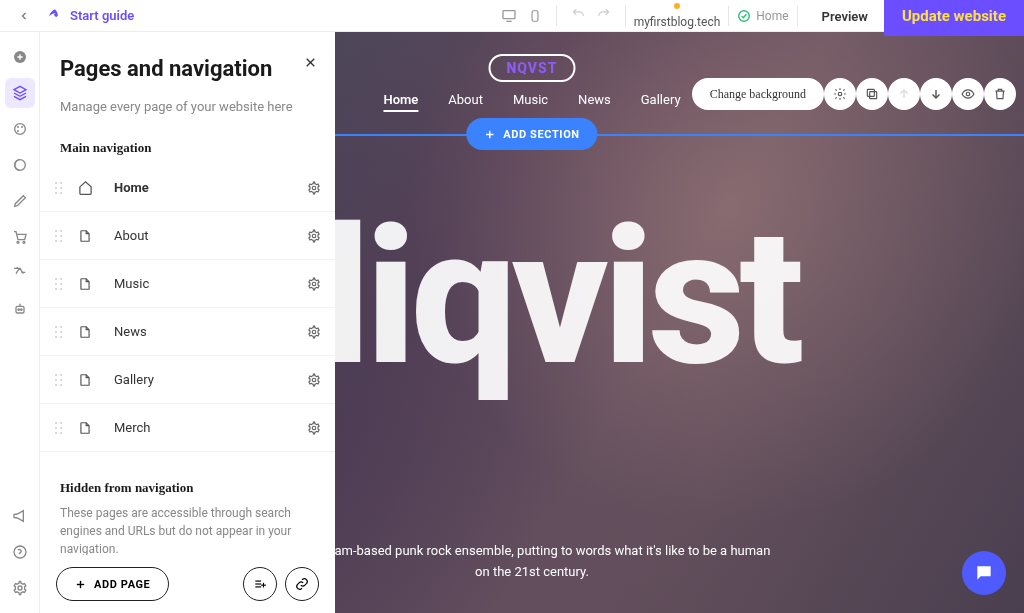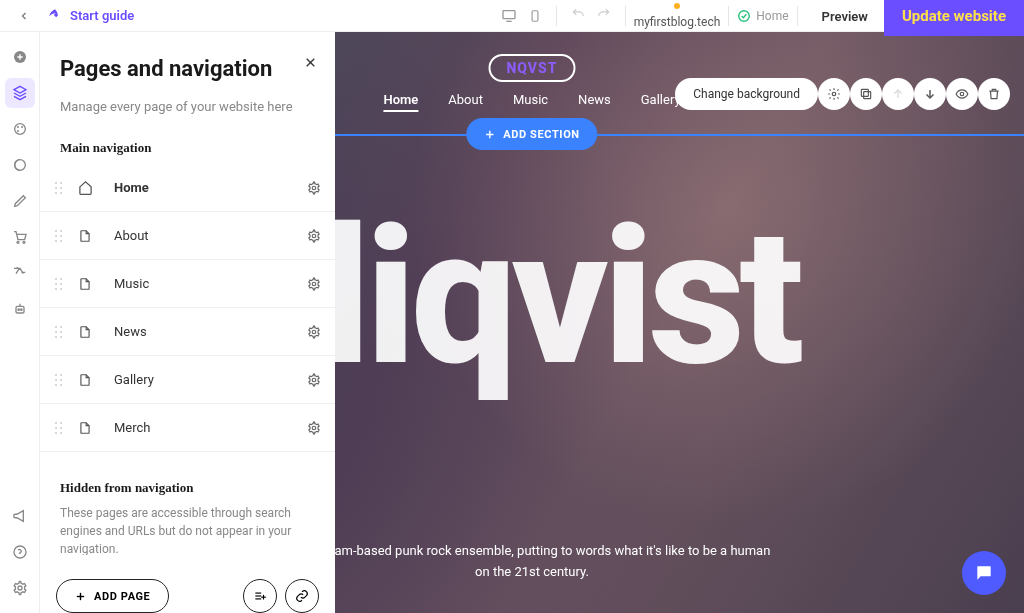--- a/index.html
+++ b/index.html
@@ -34,35 +34,35 @@
 .panel-close { position: absolute; top: 24px; right: 18px; cursor: pointer; color: #333; font-size: 16px; }
 .panel-body { flex: 1; overflow-y: auto; padding: 4px 0 70px 0; }
 .section-label { font-size: 13px; font-weight: 700; color: #1a1a1a; padding: 10px 20px 8px 20px; font-family: Liberation Serif, serif; }
 .page-row { display: flex; align-items: center; height: 48px; padding: 0 14px 0 14px; border-bottom: 1px solid #f1f1f1; cursor: pointer; }
 .drag { width: 16px; color: #ccc; font-size: 14px; letter-spacing: 2px; }
 .page-icon { width: 24px; margin-left: 8px; color: #555; }
 .page-name { flex: 1; font-size: 13px; color: #333; margin-left: 12px; }
 .page-name.bold { font-weight: 700; }
 .gear { color: #666; cursor: pointer; }
 .hidden-desc { font-size: 12px; color: #888; padding: 0 20px 10px 20px; line-height: 1.5; }
-.panel-footer { position: absolute; bottom: 0; left: 0; right: 0; height: 58px; background: #fff; display: flex; align-items: flex-end; padding: 0 16px; gap: 8px; }
+.panel-footer { position: absolute; bottom: 0; left: 0; right: 0; height: 58px; background: #fff; display: flex; align-items: center; padding: 0 16px; gap: 8px; }
 .add-page-btn { height: 34px; border: 1.5px solid #222; border-radius: 20px; padding: 0 18px; display: flex; align-items: center; gap: 8px; font-size: 11px; font-weight: 700; letter-spacing: 0.6px; cursor: pointer; background: #fff; }
 .circ-btn { width: 34px; height: 34px; border: 1.5px solid #222; border-radius: 50%; display: flex; align-items: center; justify-content: center; cursor: pointer; background: #fff; }
 .footer-right { margin-left: auto; display: flex; gap: 8px; }
 
 
 .canvas { position: absolute; left: 40px; right: 0; top: 32px; bottom: 0; overflow: hidden; z-index: 10; }
 .hero { position: absolute; inset: 0; background: linear-gradient(120deg, #3d4a5c 0%, #5a4458 40%, #6b5460 60%, #4a3f4f 100%); }
 .hero::before { content:""; position:absolute; inset:0; background: radial-gradient(circle at 70% 30%, rgba(255,200,180,.2), transparent 40%), radial-gradient(circle at 25% 70%, rgba(60,50,80,.5), transparent 50%); }
 .site-logo { position: absolute; top: 22px; left: 50%; transform: translateX(-50%); z-index: 5; }
 .logo-box { border: 2px solid #fff; border-radius: 16px; padding: 4px 16px; color: #8b5cf6; font-weight: 800; font-size: 14px; letter-spacing: 1px; }
 .site-nav { position: absolute; top: 60px; left: 50%; transform: translateX(-50%); display: flex; gap: 30px; z-index: 5; }
 .nav-link { color: #fff; font-size: 13px; cursor: pointer; padding-bottom: 3px; }
 .nav-link.active { border-bottom: 2px solid #fff; font-weight: 600; }
-.canvas-toolbar { position: absolute; top: 46px; right: 14px; display: flex; gap: 0; z-index: 15; }
+.canvas-toolbar { position: absolute; top: 46px; right: 8px; display: flex; gap: 0; z-index: 15; font-family: Liberation Serif, serif; }
 .change-bg { height: 32px; background: #fff; border-radius: 20px; padding: 0 18px; display: flex; align-items: center; font-size: 12px; color: #333; cursor: pointer; }
 .cb-circle { width: 32px; height: 32px; border-radius: 50%; background: #fff; display: flex; align-items: center; justify-content: center; cursor: pointer; color: #555; }
 .cb-circle.disabled { color: #ddd; }
 .add-section { position: absolute; top: 86px; left: 50%; transform: translateX(-50%); height: 32px; background: #3b82ff; color: #fff; border-radius: 20px; padding: 0 18px; display: flex; align-items: center; gap: 8px; font-size: 11px; font-weight: 700; letter-spacing: 0.6px; cursor: pointer; z-index: 15; }
 .add-line { position: absolute; top: 102px; left: 0; right: 0; height: 2px; background: #3b82ff; z-index: 14; }
 .hero-title { position: absolute; top: 170px; left: 280px; right: -40px; font-size: 190px; font-weight: 800; color: rgba(255,255,255,0.92); letter-spacing: -6px; line-height: 1; z-index: 4; pointer-events: none; white-space: nowrap; }
 .hero-tag { position: absolute; bottom: 30px; left: 50%; transform: translateX(-50%); text-align: center; color: #fff; font-size: 13px; z-index: 4; line-height: 1.6; width: 560px; }
 
 
 .chat-fab { position: absolute; bottom: 18px; right: 18px; width: 44px; height: 44px; border-radius: 50%; background: #4f5bff; display: flex; align-items: center; justify-content: center; color: #fff; cursor: pointer; z-index: 40; }

